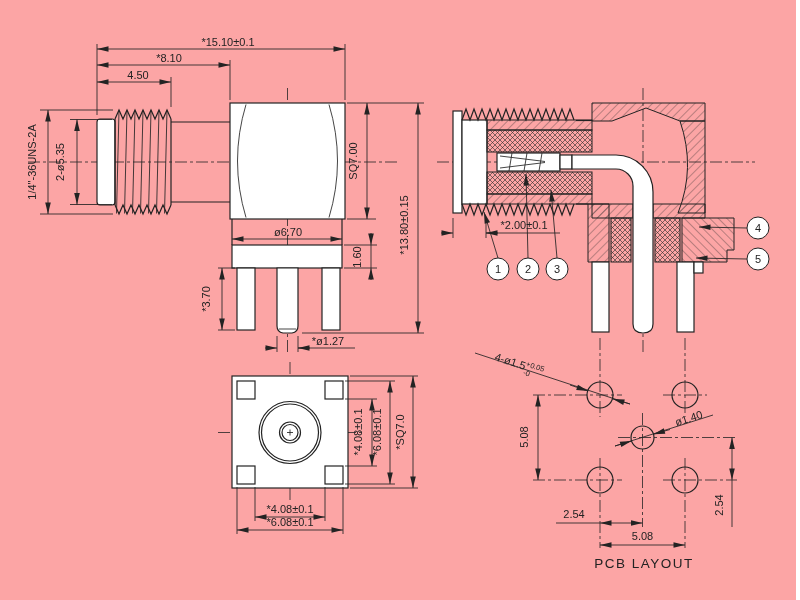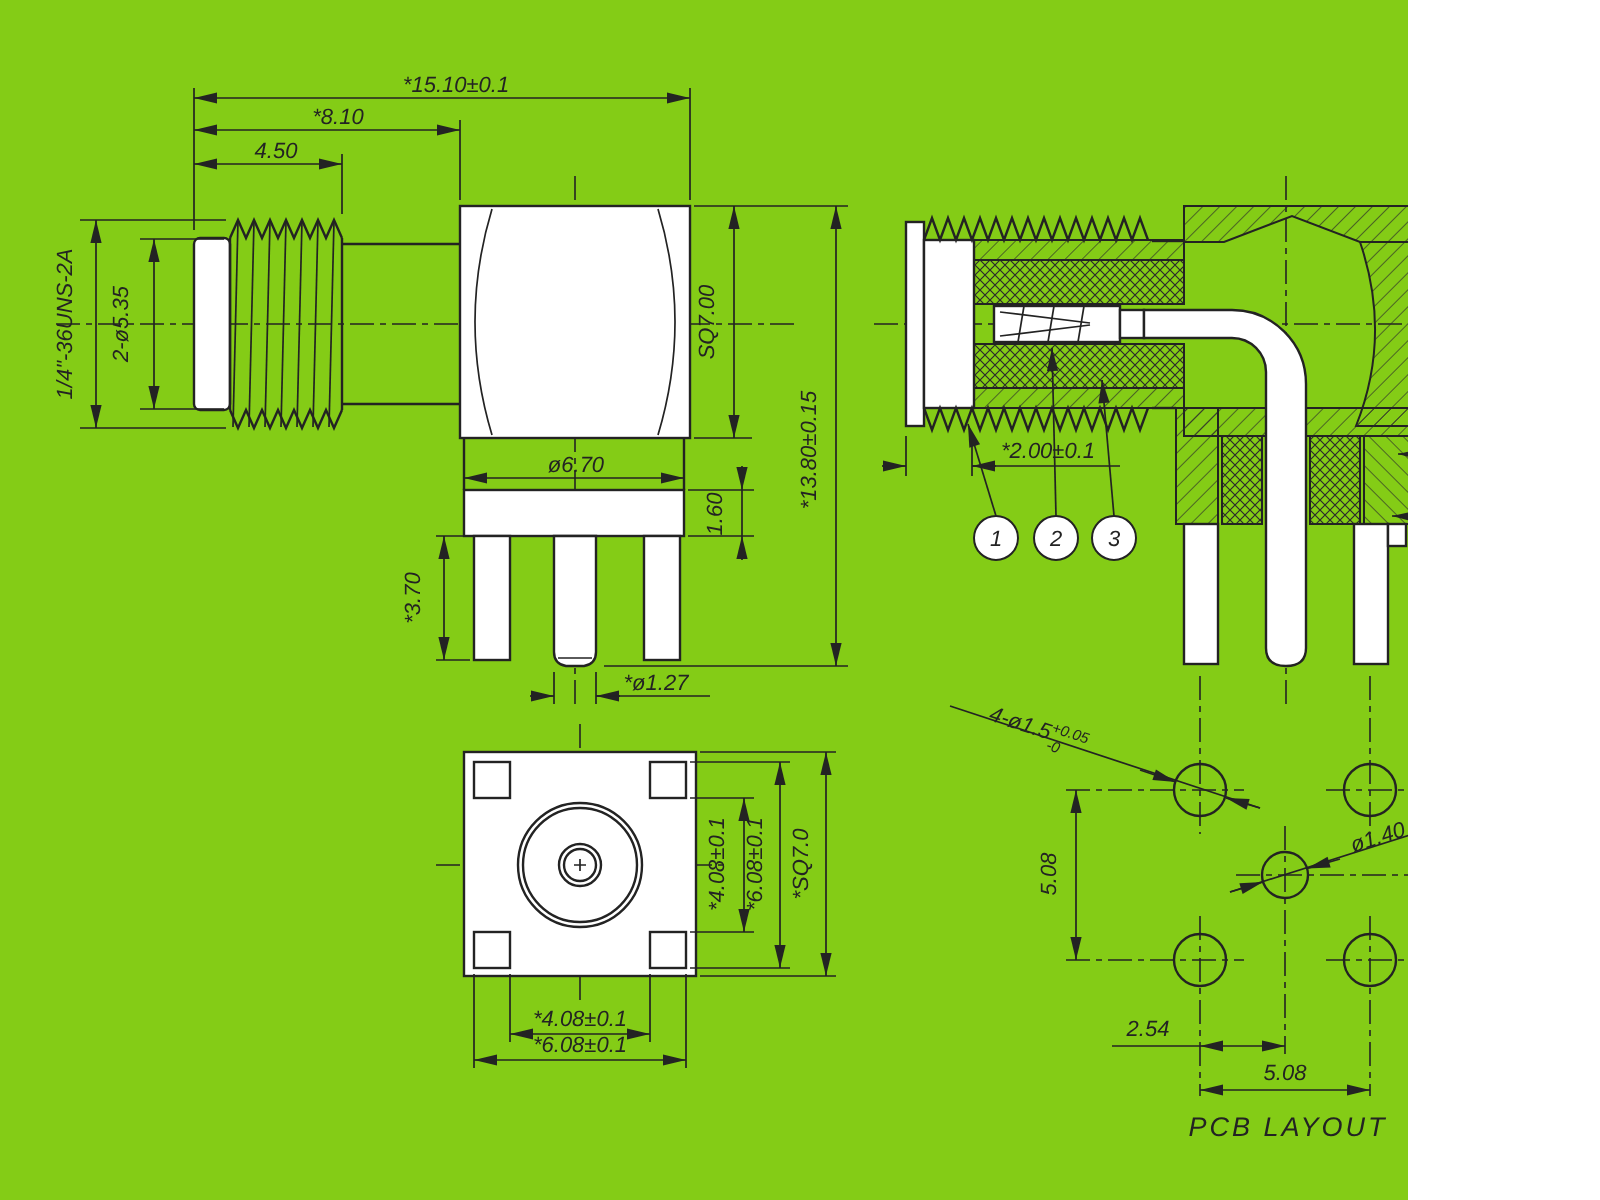--- a/index.html
+++ b/index.html
@@ -1,16 +1,16 @@
 <!DOCTYPE html>
 <html><head>
 <meta charset="utf-8">
 <style>
   html,body{margin:0;padding:0;background:#fff;}
-  .canvas{position:relative;width:704px;height:600px;background:#84cc16;overflow:hidden;font-style:italic;}
+  .canvas{position:relative;width:796px;height:600px;background:#fca5a5;overflow:hidden;}
   svg text{font-family:"Liberation Sans","DejaVu Sans",sans-serif;font-size:11px;fill:#232323;}
   .ln{stroke:#232323;stroke-width:1.2;fill:none;}
   .fw{stroke:#232323;stroke-width:1.2;fill:#ffffff;}
   .thin{stroke:#232323;stroke-width:0.85;fill:none;}
   .cl{stroke:#232323;stroke-width:0.8;fill:none;stroke-dasharray:12 3 3 3;}
   .h1{fill:url(#pd1);stroke:#232323;stroke-width:1;}
   .h2{fill:url(#pd2);stroke:#232323;stroke-width:1;}
   .hx{fill:url(#px);stroke:#232323;stroke-width:1;}
   .callout{fill:#ffffff;stroke:#232323;stroke-width:1;}
   .ttl{font-size:13.5px;letter-spacing:1.5px;}

